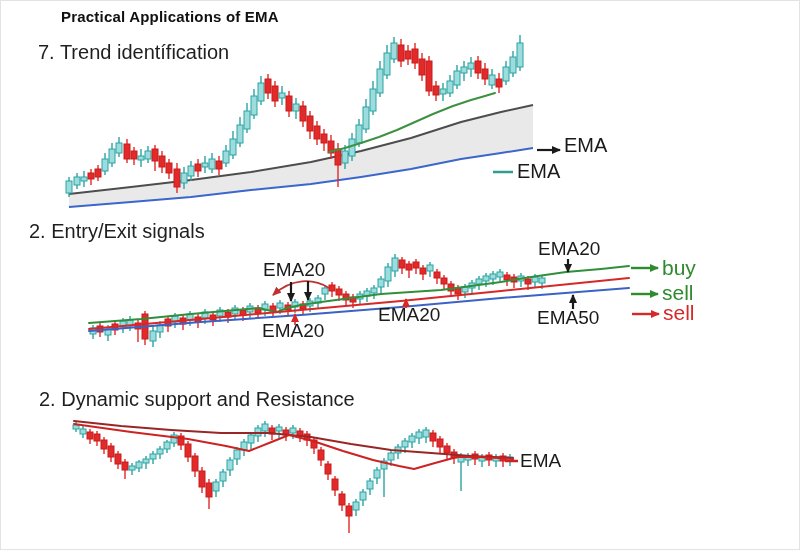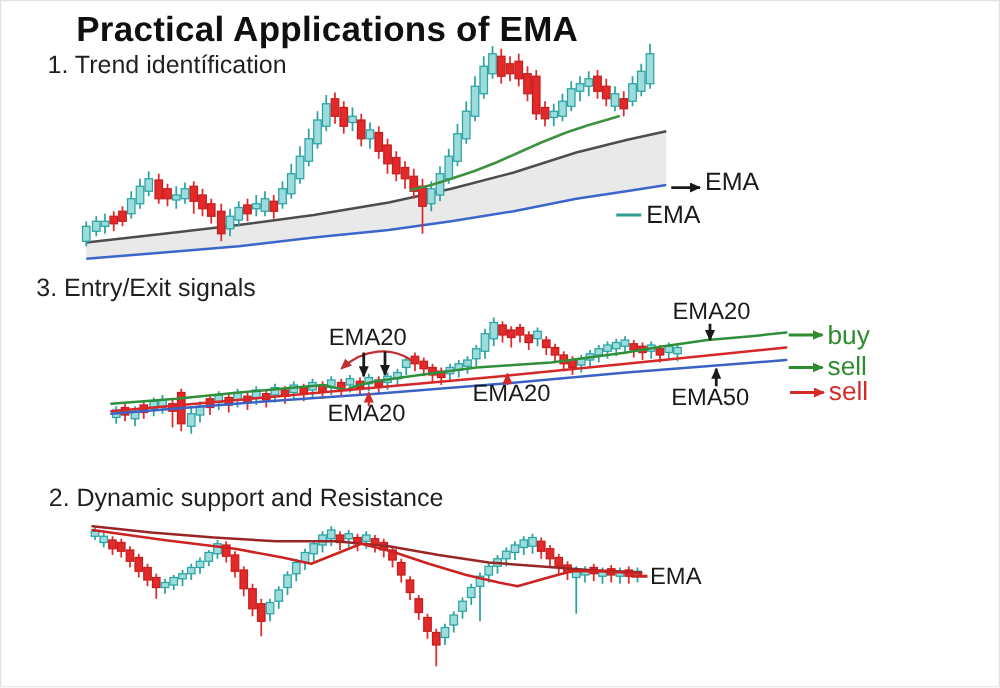--- a/index.html
+++ b/index.html
@@ -3,21 +3,21 @@
 <meta charset="utf-8">
 <style>
   html,body{margin:0;padding:0;background:#fff;}
   .canvas{
     position:relative;width:800px;height:550px;background:#ffffff;
     border:1px solid #e3e3e3;box-sizing:border-box;overflow:hidden;
     font-family:"Liberation Sans", sans-serif;
   }
   #chart-canvas{position:absolute;left:0;top:0;}
   .title{
-    position:absolute;left:60px;top:7px;font-size:28px;font-weight:bold;
+    position:absolute;left:60px;top:7px;font-size:15px;font-weight:bold;
     color:#101010;letter-spacing:.2px;
   }
   .heading{position:absolute;font-size:20px;color:#1f1f1f;}
   .h1{left:37px;top:40px;}
   .h2{left:28px;top:219px;}
   .h3{left:38px;top:387px;}
   svg text{font-family:"Liberation Sans", sans-serif;}
 </style>
 </head>
 <body>
@@ -463,16 +463,16 @@
           <line x1="509" y1="453" x2="509" y2="465" stroke="#2ba3a3" stroke-width="1.4"></line>
           <rect x="506" y="456" width="6" height="4" fill="#9ddcdc" stroke="#2ba3a3" stroke-width="1"></rect>
         </g>
         <path d="M73,420 L120,425 L170,429 L220,432 L268,432 L310,436 L350,443 L390,449 L430,452 L470,455 L512,457" fill="none" stroke="#992626" stroke-width="2" stroke-linejoin="round" stroke-linecap="round"></path>
         <path d="M73,423 L130,431 L187,438 L225,445 L248,450 L268,442 L288,434 L312,440 L342,450 L372,459 L398,465 L413,468 L434,462 L456,456 L478,456 L498,457 L512,458" fill="none" stroke="#cc2222" stroke-width="2" stroke-linejoin="round" stroke-linecap="round"></path>
         <line x1="504" y1="460" x2="517" y2="460" stroke="#cc2222" stroke-width="2.5"></line>
         <text x="519" y="466" fill="#1a1a1a" font-size="19">EMA</text>
       </g>
     </svg>
   <div class="title">Practical Applications of EMA</div>
-  <div class="heading h1">1. Trend identífication</div>
-  <div class="heading h2">3. Entry/Exit signals</div>
+  <div class="heading h1">7. Trend identífication</div>
+  <div class="heading h2">2. Entry/Exit signals</div>
   <div class="heading h3">2. Dynamic support and Resistance</div>
 </div>
 
 </body></html>

